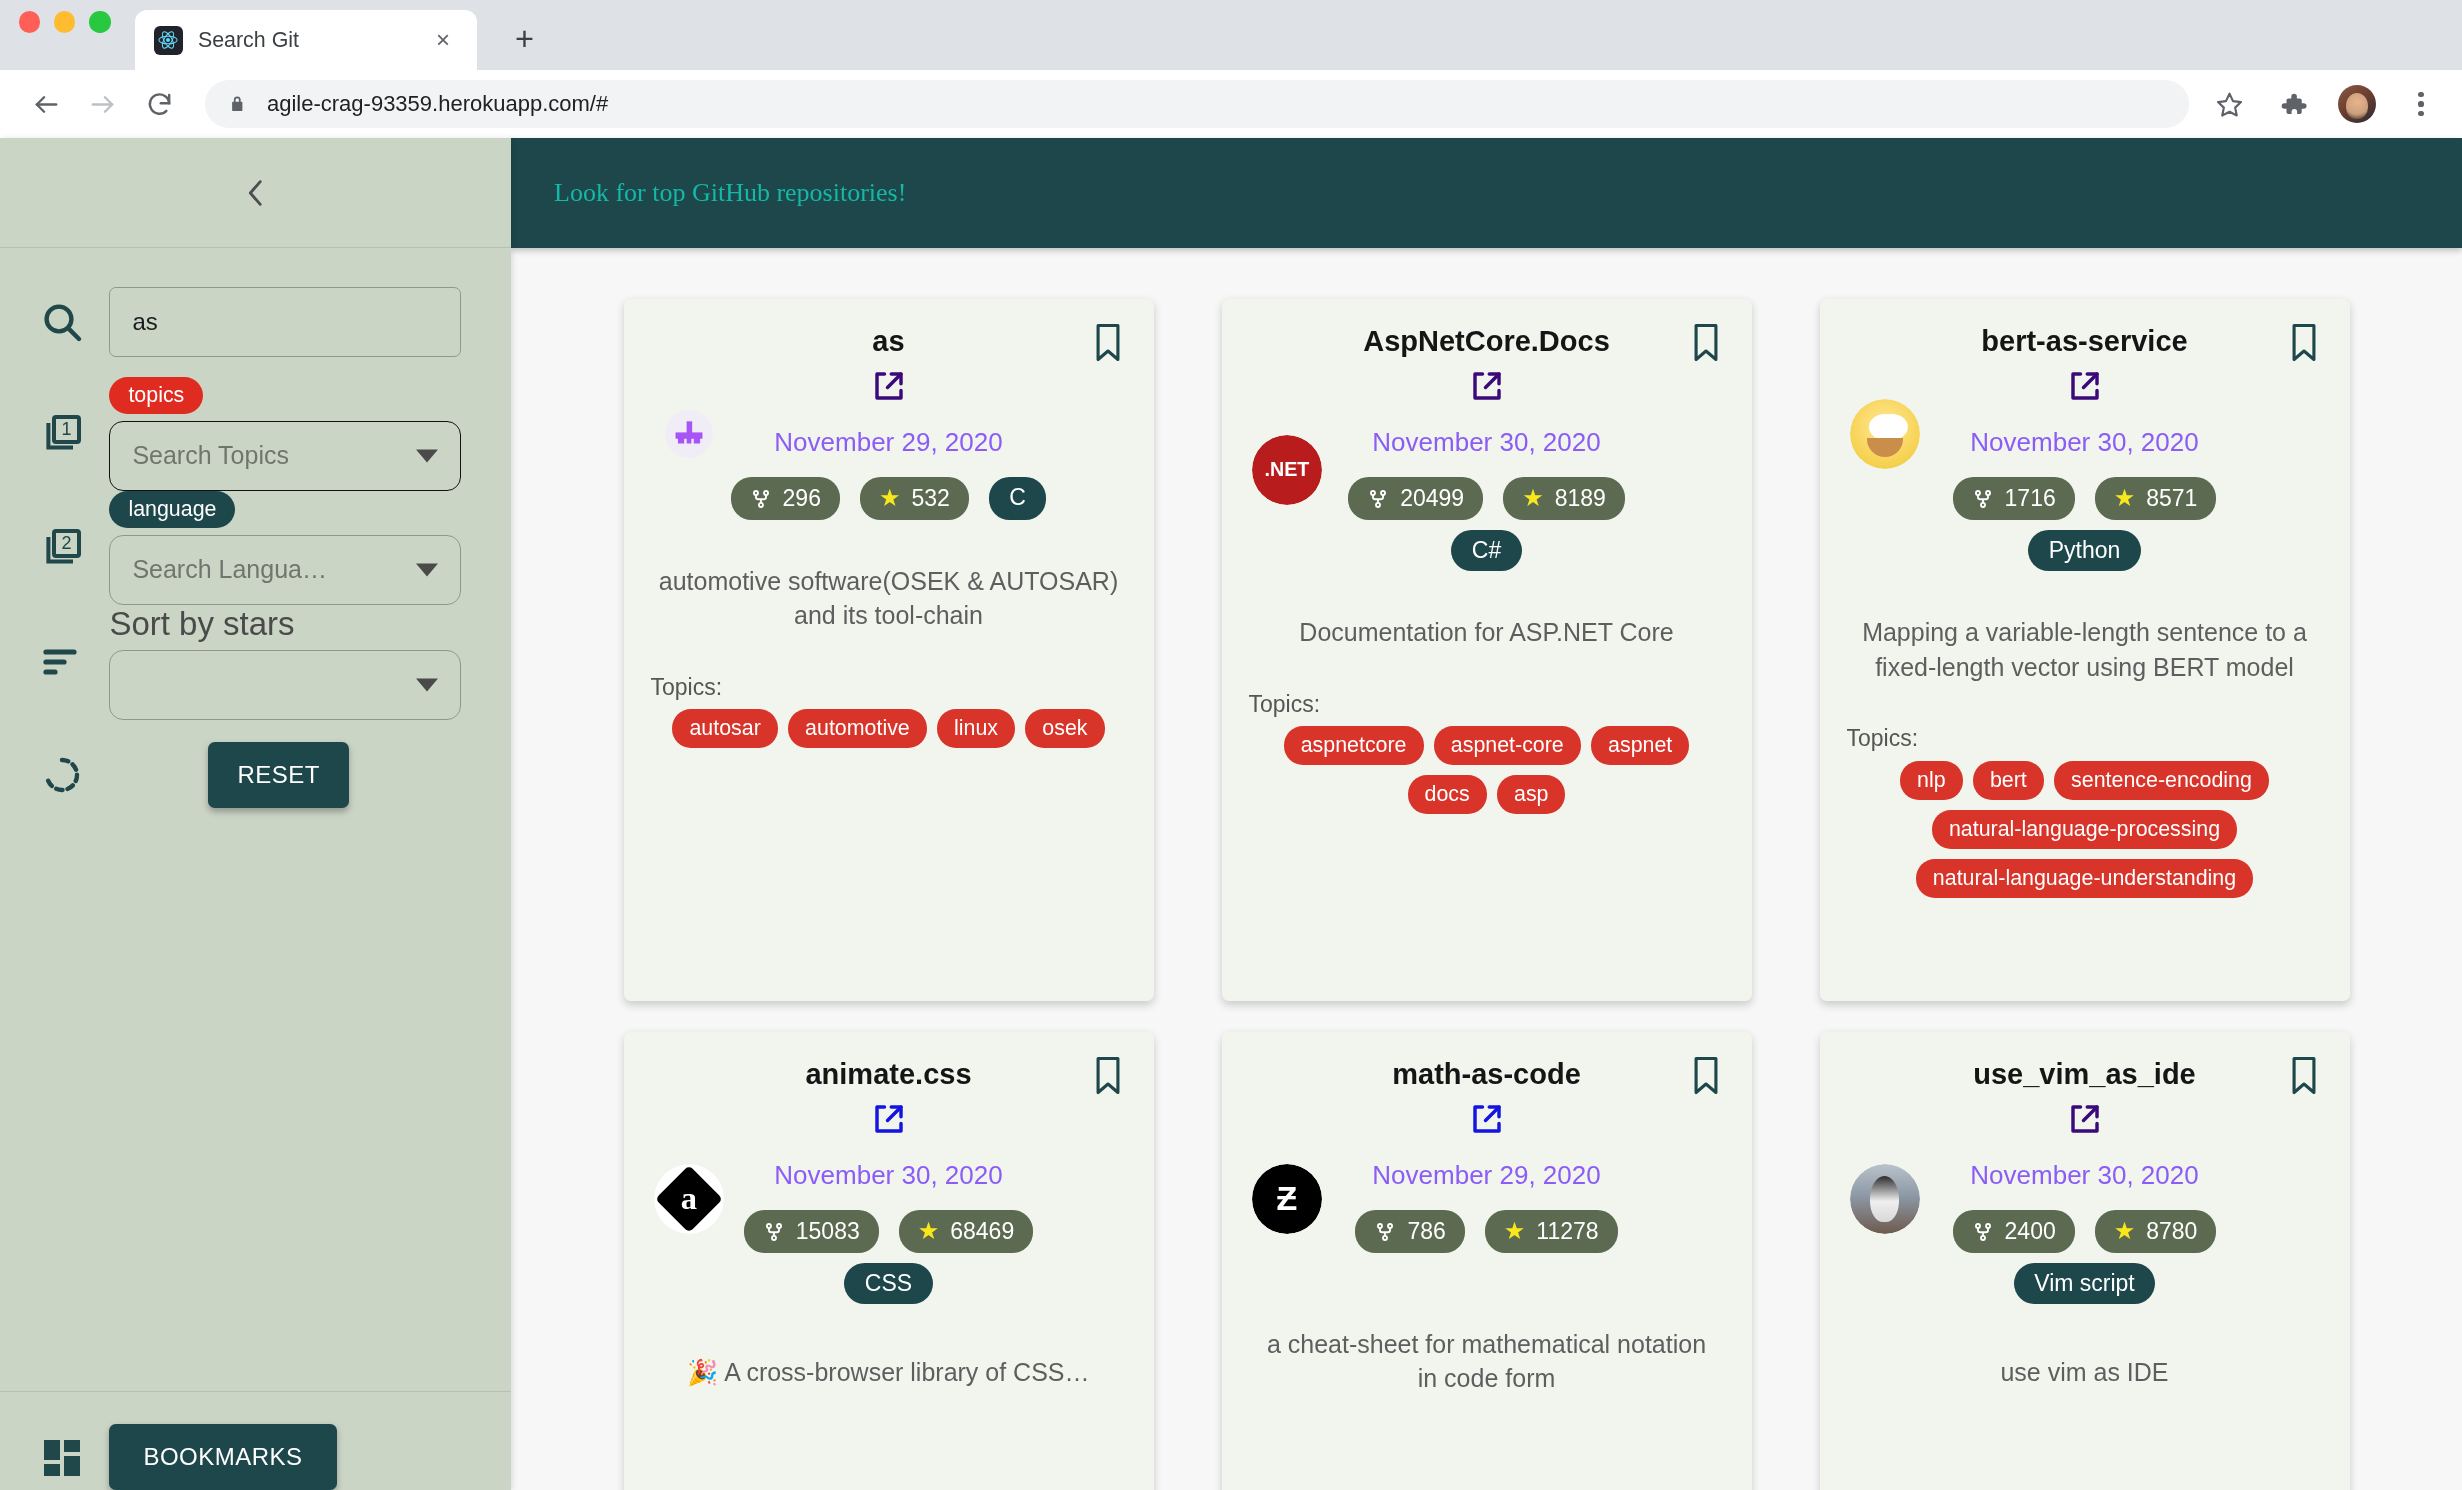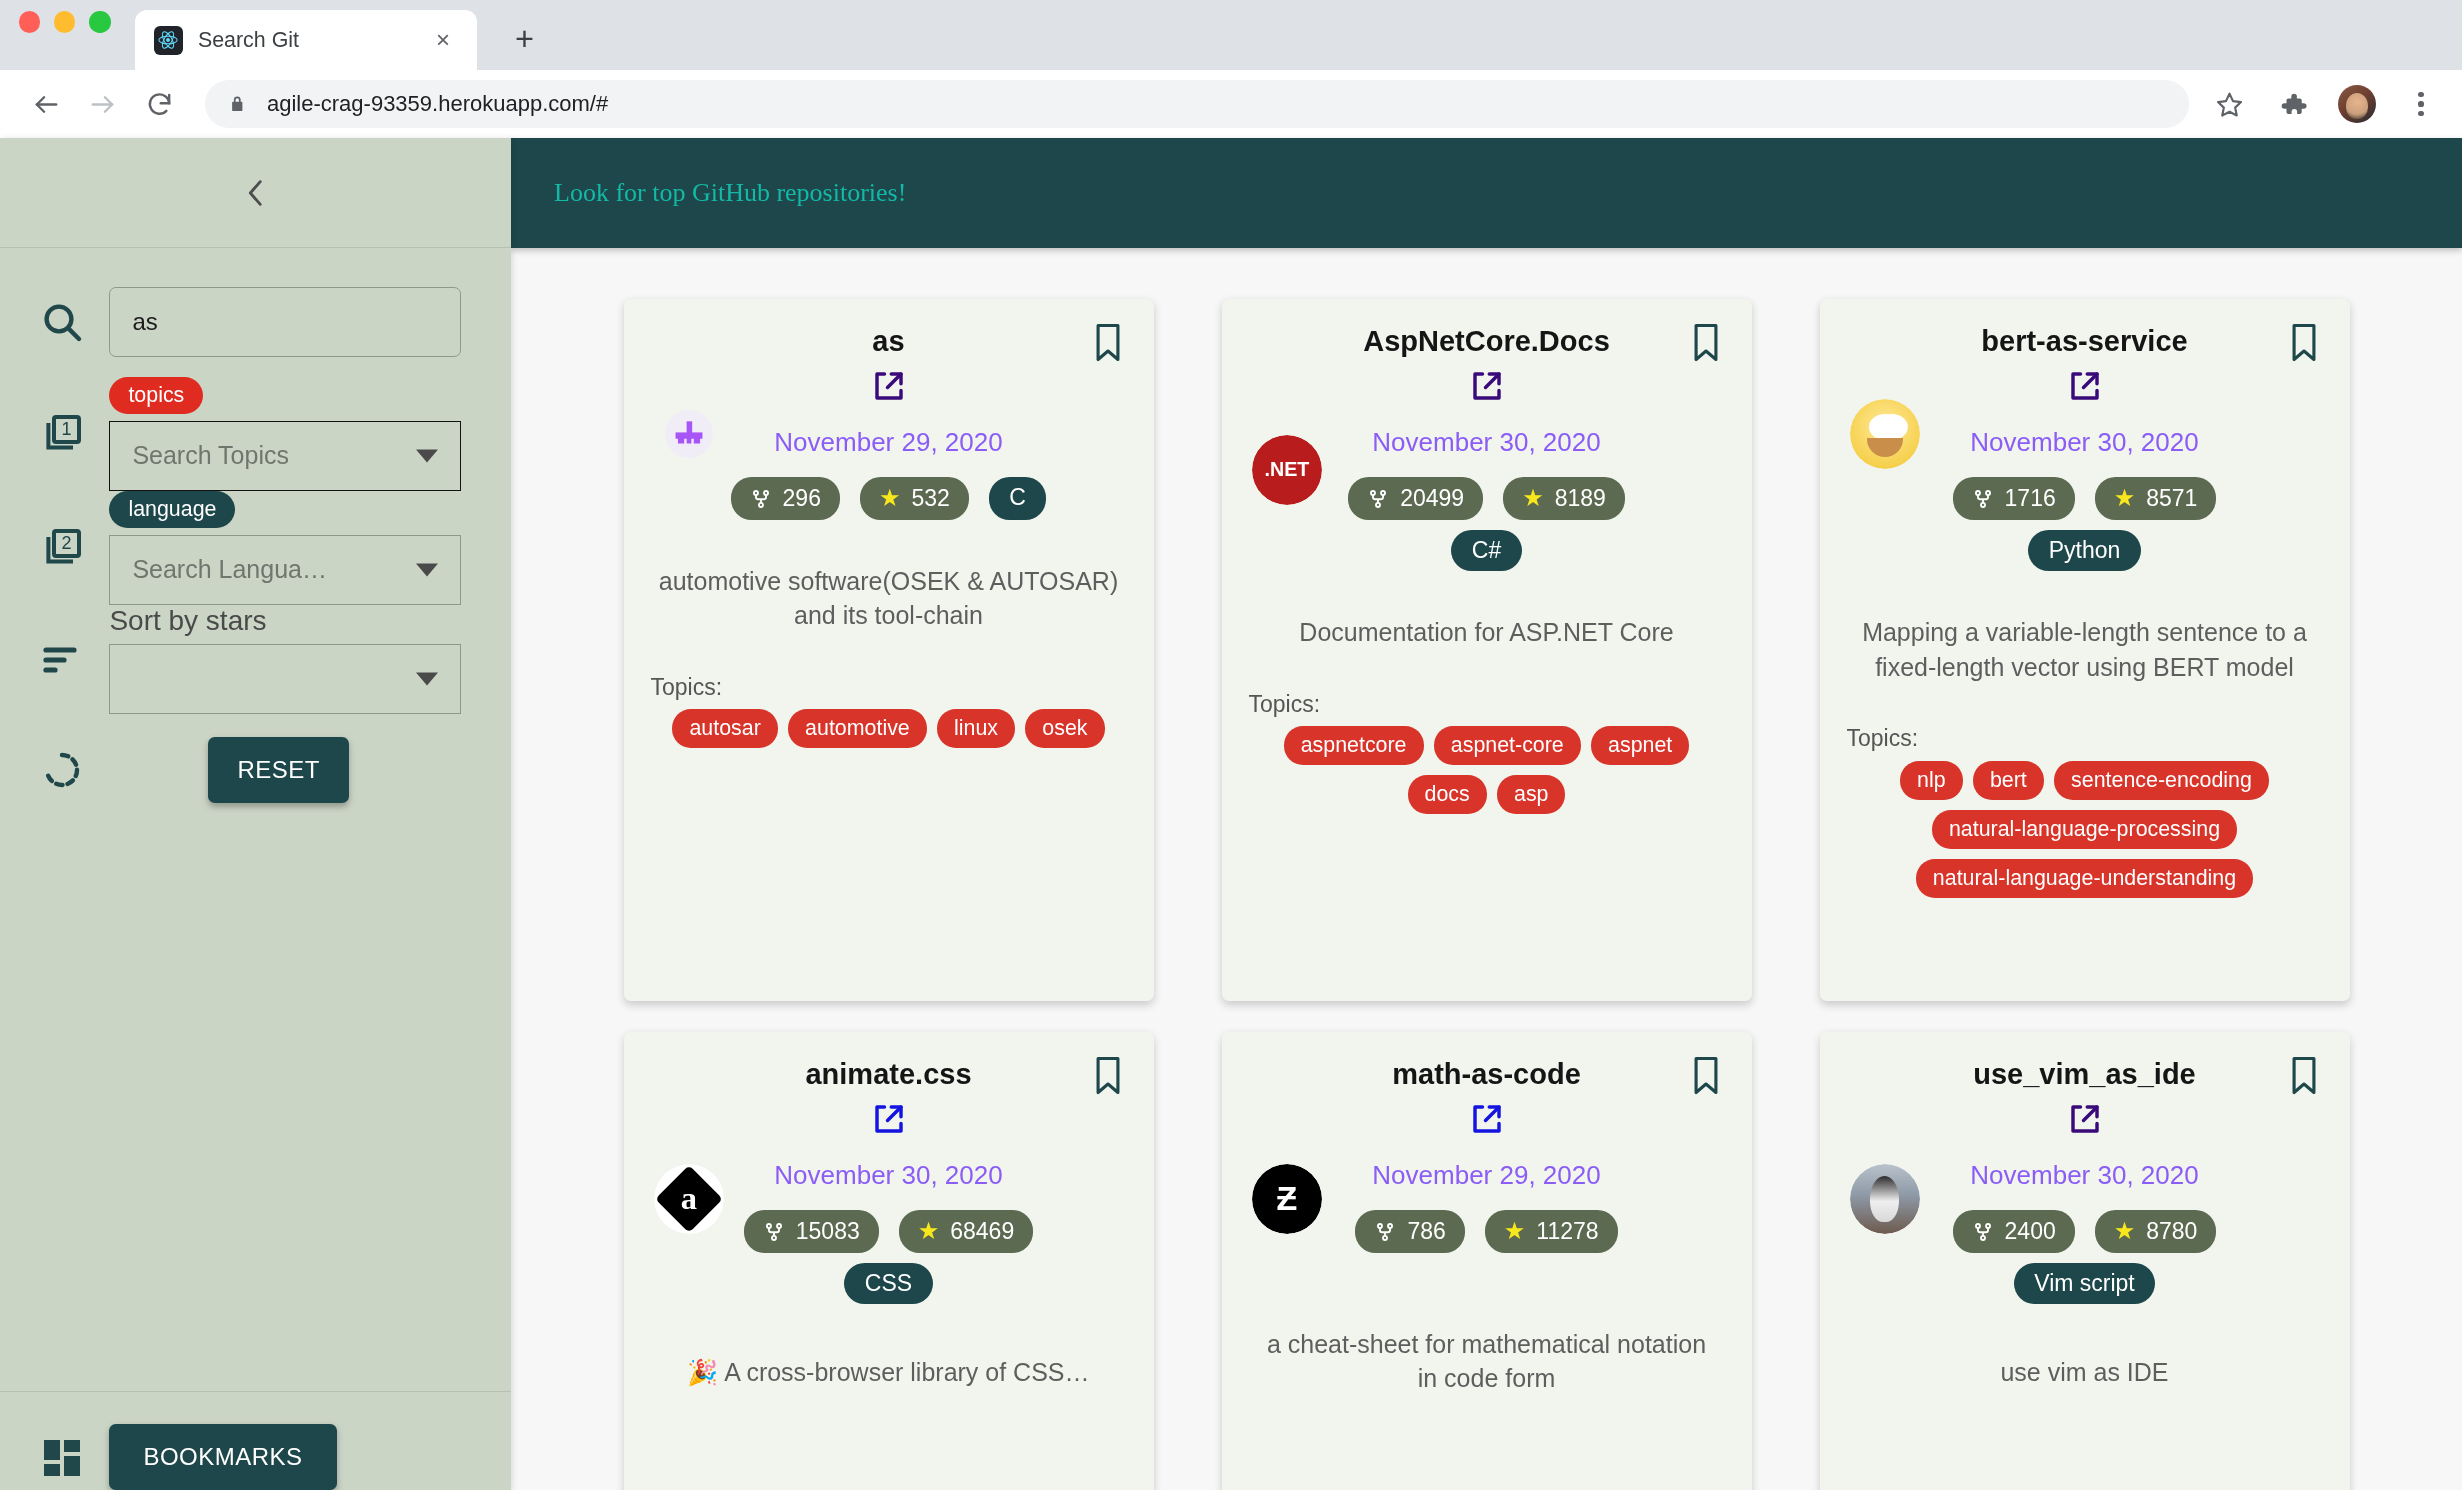--- a/index.html
+++ b/index.html
@@ -96,32 +96,32 @@
   .txtinput::placeholder { color: #6f766d; }
 
   .chip-label {
     display: inline-block; padding: 6px 19px; border-radius: 22px;
     font-size: 21.4px; color: #fff; margin-bottom: 6.8px;
   }
   .chip-label.red { background: #e02b20; }
   .chip-label.teal { background: #1d474a; }
 
   .selectbox {
-    width: 100%; height: 70px; border-radius: 0; background: transparent;
+    width: 100%; height: 70px; border-radius: 14px; background: transparent;
     display: flex; align-items: center; padding: 0 22px; position: relative;
     font-size: 25px; color: #6f766d;
   }
   .selectbox.focused { border: 1.7px solid #111; }
   .selectbox.plain { border: 0.9px solid #8d9a89; }
   .selectbox .caret {
     position: absolute; right: 22px; top: 50%; transform: translateY(-50%);
     width: 0; height: 0; border-left: 11px solid transparent; border-right: 11px solid transparent;
     border-top: 13px solid #4a4a4a;
   }
-  .sortlabel { font-size: 28px; color: #4a4a4a; margin-bottom: 7.7px; display: block; }
+  .sortlabel { font-size: 33px; color: #4a4a4a; margin-bottom: 7.7px; display: block; }
 
   .btn-dark {
     background: #1d474a; color: #fff; border: none; border-radius: 6.8px;
     font-size: 24px; letter-spacing: 0.5px; padding: 19px 29px;
     box-shadow: 0 3.4px 6.8px rgba(0,0,0,.28);
     font-family: "Liberation Sans", sans-serif; cursor: pointer;
   }
   .reset-wrap { display: flex; justify-content: flex-start; padding-left: 99px; }
   .sb-divider { height: 0.9px; background: #b7c1b2; margin-top: 19px; }
   .bm-row { display: flex; align-items: center; padding: 32.5px 0 0 15.4px; }

